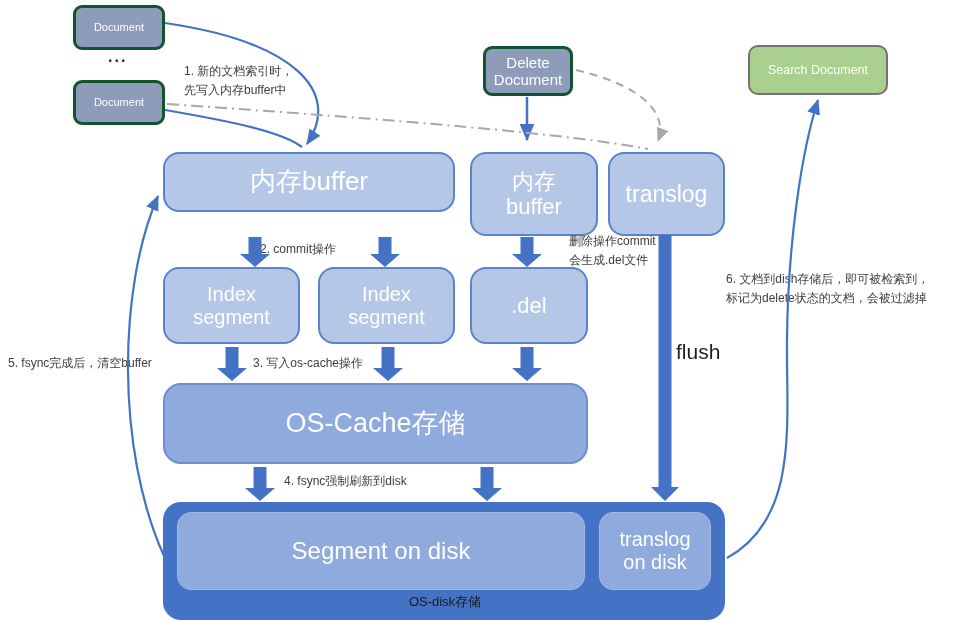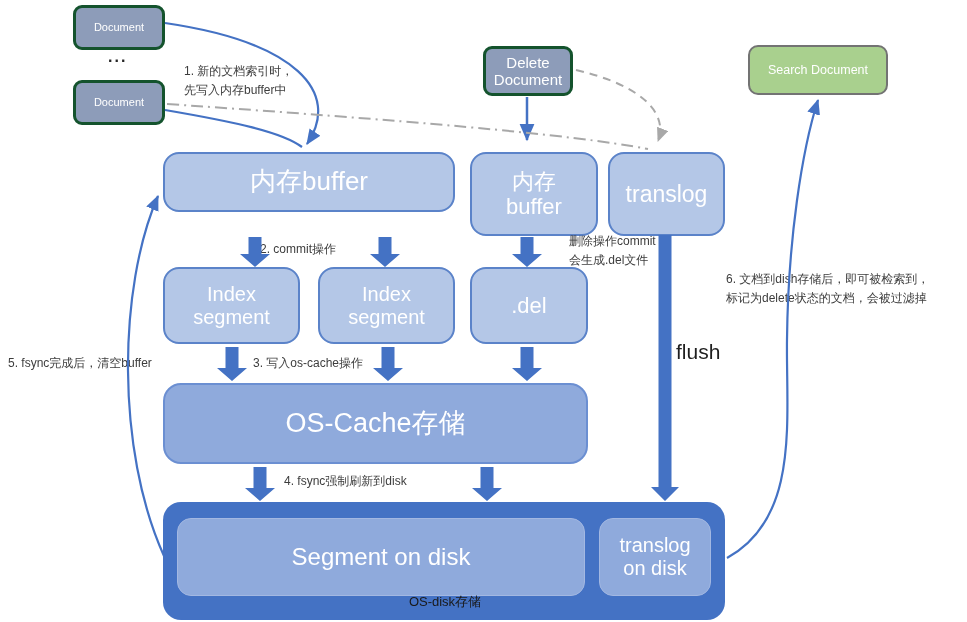--- a/index.html
+++ b/index.html
@@ -10,21 +10,21 @@
   .node{
     position:absolute;display:flex;align-items:center;justify-content:center;
     text-align:center;color:#ffffff;box-sizing:border-box;line-height:1.15;
     z-index:1;
   }
   .light{background:#b4c7e7;border:2px solid #5b83c9;border-radius:16px;}
   .medium{background:#8faadc;border:2px solid #6b8fd2;border-radius:16px;}
   .gray{background:#8d9cb9;border:3px solid #14532d;border-radius:9px;}
   .green{background:#a9d08e;border:2px solid #737373;border-radius:10px;}
   .outer{background:#4472c4;border-radius:18px;border:none;}
-  .inner-light{background:#8faadc;border:1px solid #a3b8e2;border-radius:14px;margin-top:6px;}
+  .inner-light{background:#8faadc;border:1px solid #a3b8e2;border-radius:14px;}
   .ann{
     position:absolute;color:#3d3d3d;font-size:12px;line-height:1.55;
     white-space:nowrap;z-index:2;
   }
   #overlay{position:absolute;left:0;top:0;z-index:3;pointer-events:none;}
   .dots{position:absolute;z-index:2;color:#262626;font-weight:bold;font-size:16px;letter-spacing:2px;}
   .flush-label{position:absolute;z-index:2;color:#1f1f1f;font-size:21px;}
   .osdisk-label{
     position:absolute;z-index:2;color:#1a1a1a;font-size:13px;
     left:165px;top:593px;width:560px;text-align:center;

